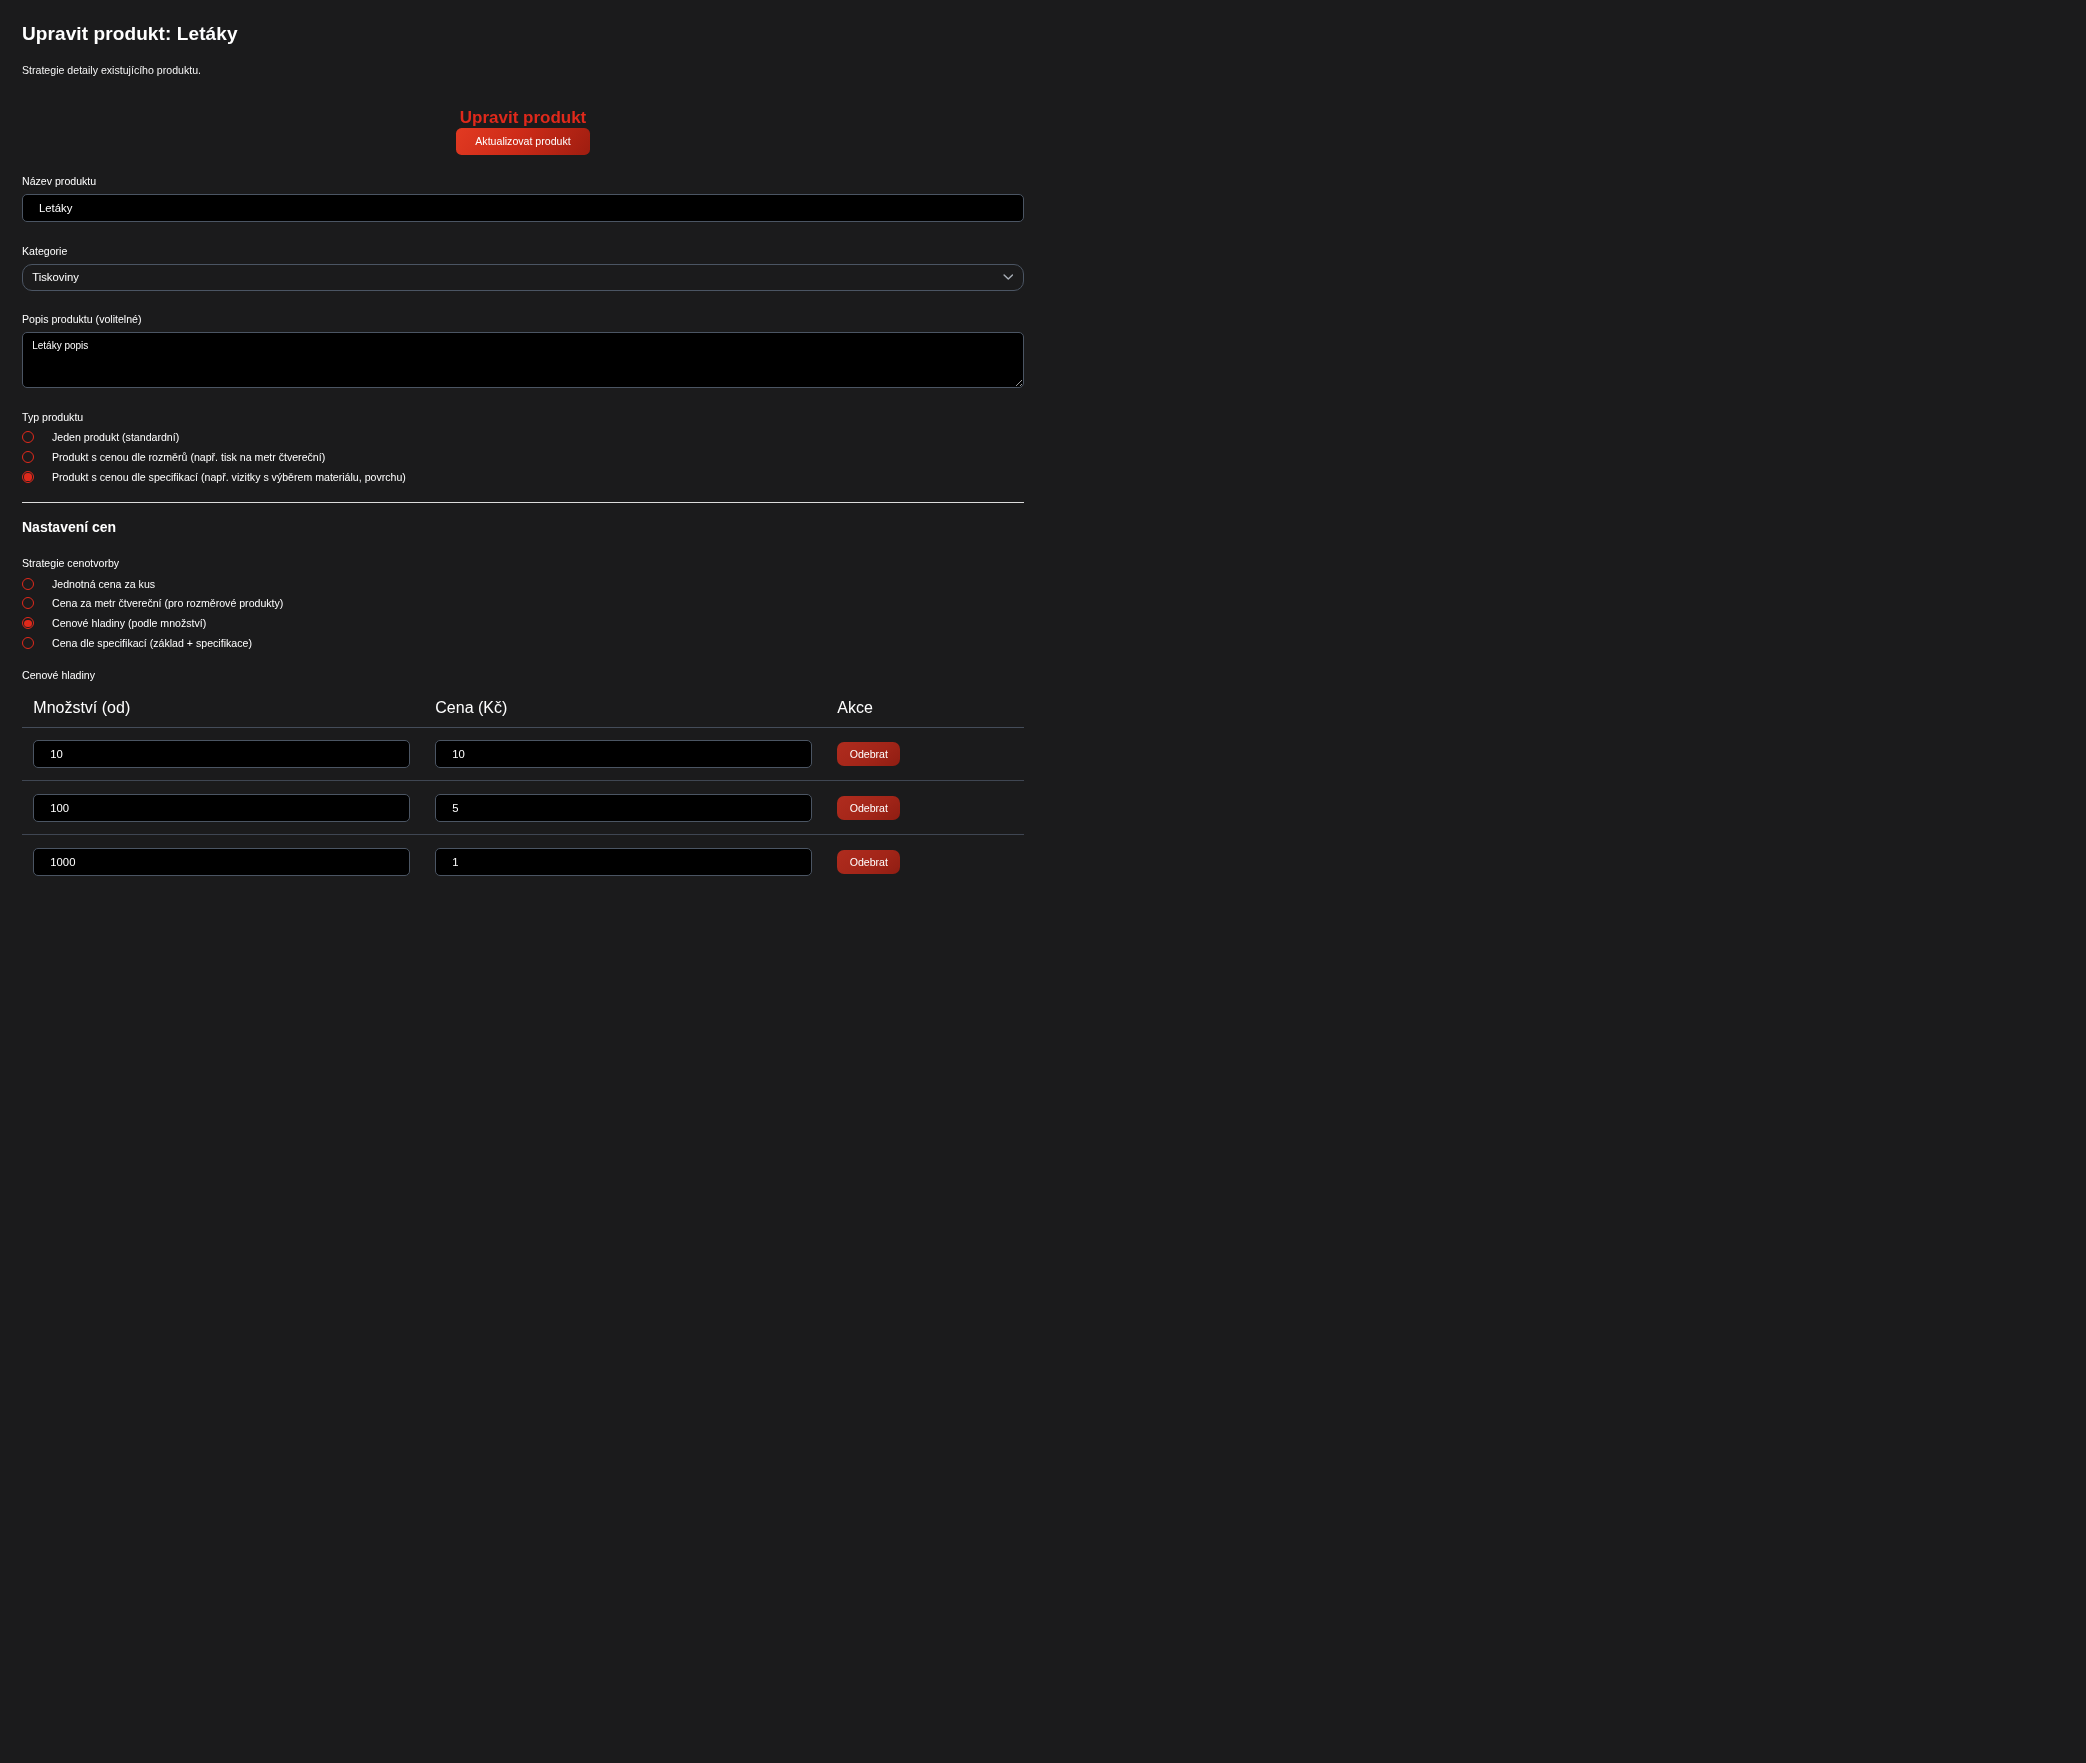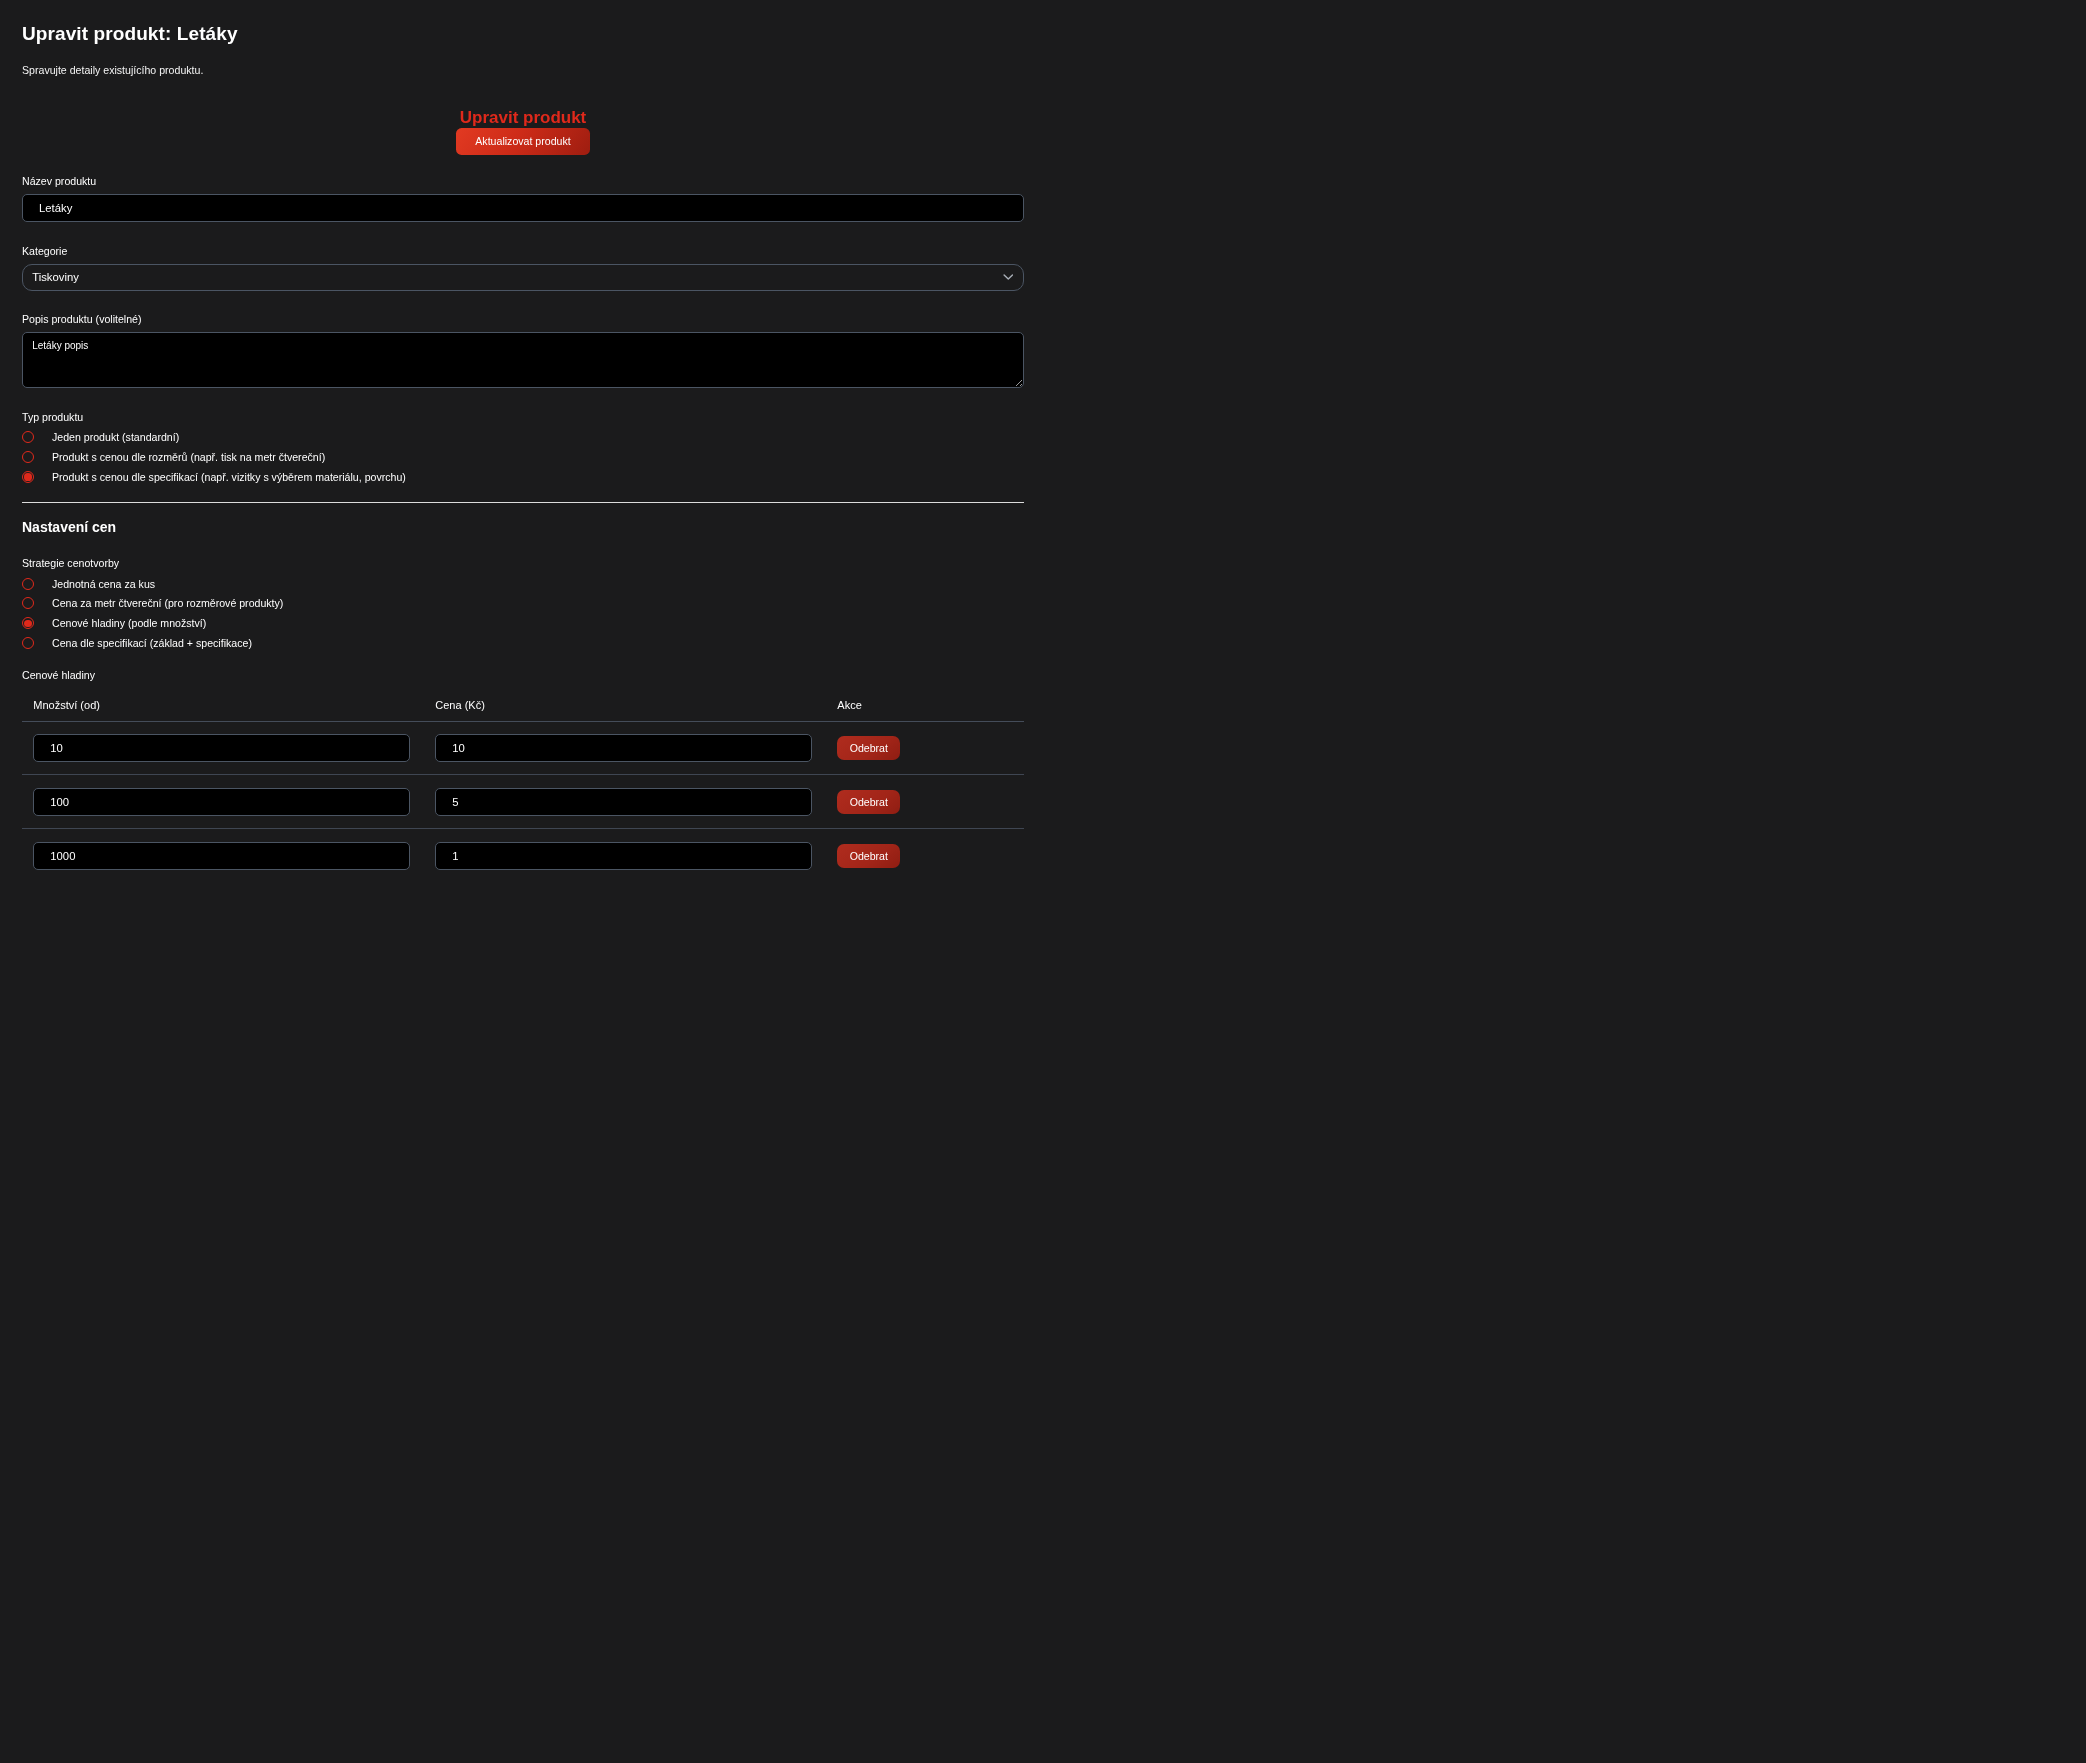--- a/index.html
+++ b/index.html
@@ -50,41 +50,41 @@
   .radio.selected::after{
     content:"";position:absolute;inset:1.4px;border-radius:50%;background:#e0291b;
   }
   .radio-label{font-size:10.6px;}
 
   hr.section-divider{border:none;border-top:0.7px solid #dcdcdc;margin:19px 0 0;}
   h3.pricing-heading{font-size:14px;font-weight:800;margin:15.5px 0 0;}
 
   .tiers-label{margin-top:20px;}
   .tier-grid{display:grid;grid-template-columns:377px 377px 1fr;column-gap:25px;align-items:center;padding-left:11.3px;}
-  .tier-header{padding-top:11.3px;padding-bottom:9.2px;border-bottom:0.7px solid #444c59;font-size:11px;}
+  .tier-header{padding-top:11.3px;padding-bottom:9.2px;border-bottom:0.7px solid #444c59;font-size:16px;}
   .tier-row{padding-top:12.7px;padding-bottom:12px;border-bottom:0.7px solid #3f4652;}
   .tier-row.last{border-bottom:none;}
   .btn-remove{
     width:63px;height:24px;border:none;border-radius:7px;justify-self:start;
     color:#fff;font-size:10.6px;font-weight:400;font-family:inherit;cursor:pointer;
     background:linear-gradient(140deg,#b02c1e 0%,#a0241795 60%,#8f1d12 100%), #a4261a;
   }
   .btn-add{
     margin-top:4.2px;height:28px;padding:0 15px;background:transparent;
     border:1.4px solid #e0291b;border-radius:9.2px;color:#fff;font-size:10.6px;
     font-family:inherit;cursor:pointer;
   }
 </style>
 </head>
 <body>
 
 <div class="page">
 
   <h1 class="page-title">Upravit produkt: Letáky</h1>
-  <p class="subtitle">Spravujte detaily existujícího produktu.</p>
+  <p class="subtitle">Strategie detaily existujícího produktu.</p>
 
   <div class="section-head">
     <h2 class="red-heading">Upravit produkt</h2>
     <button class="btn-primary">Aktualizovat produkt</button>
   </div>
 
   <label class="field-label" style="margin-top:20px">Název produktu</label>
   <input class="text-input" type="text" value="Letáky" style="">
 
   <label class="field-label">Kategorie</label>

